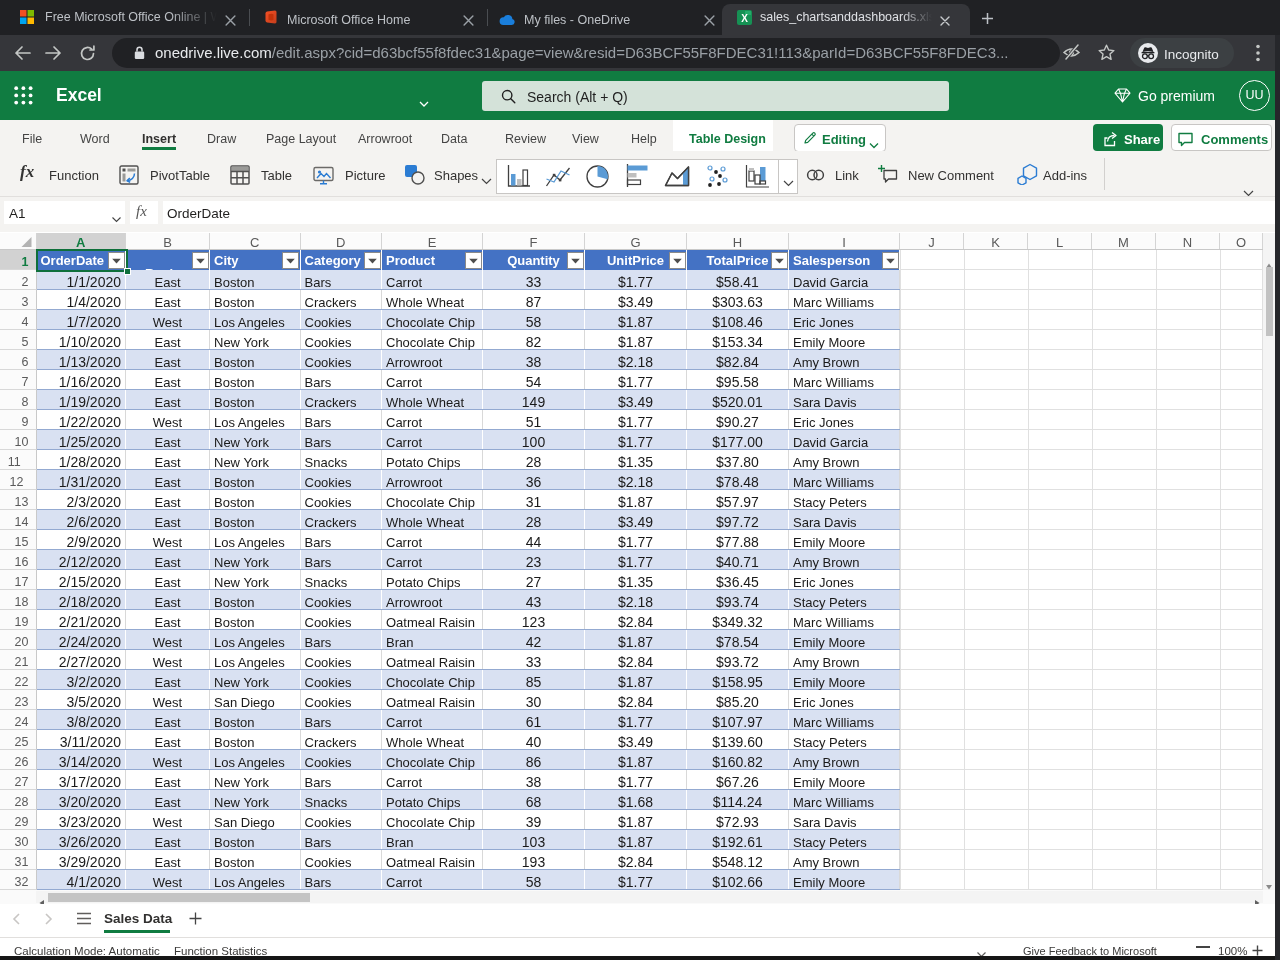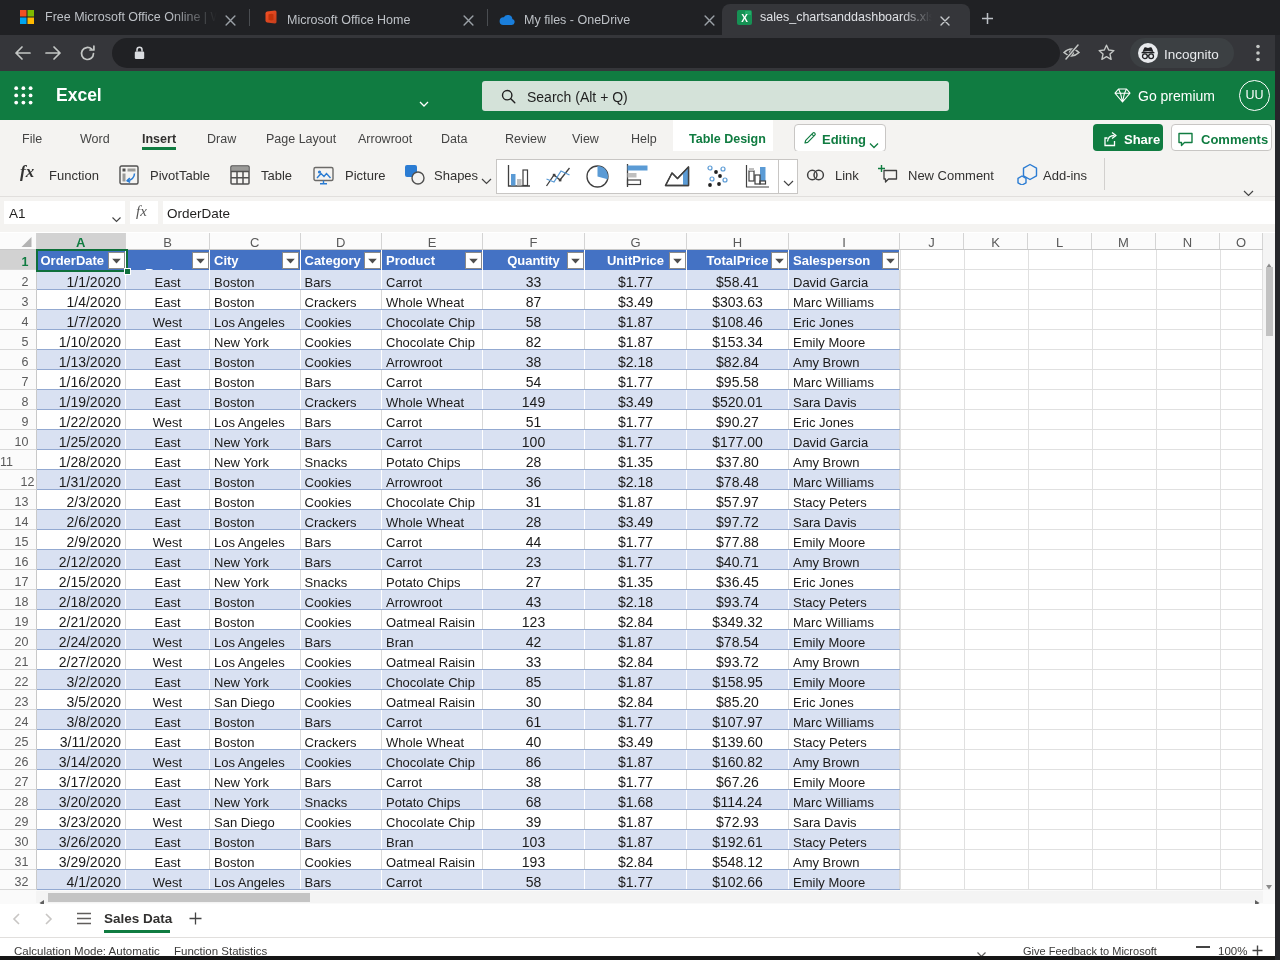--- a/index.html
+++ b/index.html
@@ -69,20 +69,21 @@
       </svg></div>
 <div class="abs" style="left:79px;top:45px;width:17px;height:17px;"><svg width="17" height="17" viewBox="0 0 17 17">
         <path d="M14.5 8.5 a6 6 0 1 1 -1.8-4.3" stroke="#c4c7c5" stroke-width="1.7" fill="none" stroke-linecap="round"></path>
         <path d="M14.9 1.2 V5 H11" stroke="#c4c7c5" stroke-width="1.7" fill="none" stroke-linecap="round" stroke-linejoin="round"></path>
       </svg></div>
 <div class="abs" style="left:112px;top:38px;width:948px;height:30px;background:#202124;border-radius:15px;"></div>
 <div class="abs" style="left:134px;top:46px;width:11px;height:14px;"><svg width="11" height="14" viewBox="0 0 11 14">
         <rect x="0.8" y="5.5" width="9.4" height="7.5" rx="1.2" fill="#dadce0"></rect>
         <path d="M3 5.5 V3.8 a2.5 2.5 0 0 1 5 0 V5.5" stroke="#dadce0" stroke-width="1.5" fill="none"></path>
       </svg></div>
+<div class="abs" style="left:155px;top:44px;width:900px;height:19px;"><span style="font-size:15px;color:#e8eaed;white-space:nowrap;">onedrive.live.com<span style="color:#9aa0a6;">/edit.aspx?cid=d63bcf55f8fdec31&amp;page=view&amp;resid=D63BCF55F8FDEC31!113&amp;parId=D63BCF55F8FDEC3...</span></span></div>
 <div class="abs" style="left:1062px;top:44px;width:19px;height:17px;"><svg width="19" height="17" viewBox="0 0 19 17">
         <path d="M2 8.5 Q9.5 1.5 17 8.5 Q9.5 15.5 2 8.5 Z" stroke="#c4c7c5" stroke-width="1.5" fill="none"></path>
         <circle cx="9.5" cy="8.5" r="2.6" fill="#c4c7c5"></circle>
         <path d="M3.5 15.5 L15.5 1.5" stroke="#35363a" stroke-width="3"></path>
         <path d="M4 15 L16 1" stroke="#c4c7c5" stroke-width="1.5" stroke-linecap="round"></path>
       </svg></div>
 <div class="abs" style="left:1098px;top:44px;width:17px;height:17px;"><svg width="17" height="17" viewBox="0 0 17 17">
         <path d="M8.5 1.2 L10.7 6 L15.9 6.6 L12 10.1 L13.1 15.3 L8.5 12.6 L3.9 15.3 L5 10.1 L1.1 6.6 L6.3 6 Z" stroke="#c4c7c5" stroke-width="1.4" fill="none" stroke-linejoin="round"></path>
       </svg></div>
 <div class="abs" style="left:1130px;top:38px;width:104px;height:30px;background:#3c4043;border-radius:15px;"></div>
@@ -297,22 +298,22 @@
 <div class="abs" style="left:0;top:250px;width:36.5px;height:20px;background:#d2d2d2;border-right:1px solid #c9c9c9;border-bottom:1px solid #d8d8d8;text-align:right;padding-right:7px;padding-top:6px;line-height:12px;font-size:12.5px;color:#107c41;font-weight:bold;">1</div>
 <div class="abs" style="left:0;top:270px;width:36.5px;height:20px;background:#fbfbfb;border-right:1px solid #c9c9c9;border-bottom:1px solid #d8d8d8;text-align:right;padding-right:7px;padding-top:6px;line-height:12px;font-size:12.5px;color:#5a5a5a;">2</div>
 <div class="abs" style="left:0;top:290px;width:36.5px;height:20px;background:#fbfbfb;border-right:1px solid #c9c9c9;border-bottom:1px solid #d8d8d8;text-align:right;padding-right:7px;padding-top:6px;line-height:12px;font-size:12.5px;color:#5a5a5a;">3</div>
 <div class="abs" style="left:0;top:310px;width:36.5px;height:20px;background:#fbfbfb;border-right:1px solid #c9c9c9;border-bottom:1px solid #d8d8d8;text-align:right;padding-right:7px;padding-top:6px;line-height:12px;font-size:12.5px;color:#5a5a5a;">4</div>
 <div class="abs" style="left:0;top:330px;width:36.5px;height:20px;background:#fbfbfb;border-right:1px solid #c9c9c9;border-bottom:1px solid #d8d8d8;text-align:right;padding-right:7px;padding-top:6px;line-height:12px;font-size:12.5px;color:#5a5a5a;">5</div>
 <div class="abs" style="left:0;top:350px;width:36.5px;height:20px;background:#fbfbfb;border-right:1px solid #c9c9c9;border-bottom:1px solid #d8d8d8;text-align:right;padding-right:7px;padding-top:6px;line-height:12px;font-size:12.5px;color:#5a5a5a;">6</div>
 <div class="abs" style="left:0;top:370px;width:36.5px;height:20px;background:#fbfbfb;border-right:1px solid #c9c9c9;border-bottom:1px solid #d8d8d8;text-align:right;padding-right:7px;padding-top:6px;line-height:12px;font-size:12.5px;color:#5a5a5a;">7</div>
 <div class="abs" style="left:0;top:390px;width:36.5px;height:20px;background:#fbfbfb;border-right:1px solid #c9c9c9;border-bottom:1px solid #d8d8d8;text-align:right;padding-right:7px;padding-top:6px;line-height:12px;font-size:12.5px;color:#5a5a5a;">8</div>
 <div class="abs" style="left:0;top:410px;width:36.5px;height:20px;background:#fbfbfb;border-right:1px solid #c9c9c9;border-bottom:1px solid #d8d8d8;text-align:right;padding-right:7px;padding-top:6px;line-height:12px;font-size:12.5px;color:#5a5a5a;">9</div>
 <div class="abs" style="left:0;top:430px;width:36.5px;height:20px;background:#fbfbfb;border-right:1px solid #c9c9c9;border-bottom:1px solid #d8d8d8;text-align:right;padding-right:7px;padding-top:6px;line-height:12px;font-size:12.5px;color:#5a5a5a;">10</div>
-<div class="abs" style="left:0;top:450px;width:36.5px;height:20px;background:#fbfbfb;border-right:1px solid #c9c9c9;border-bottom:1px solid #d8d8d8;text-align:left;padding-right:7px;padding-top:6px;line-height:12px;font-size:12.5px;color:#5a5a5a;">11</div>
-<div class="abs" style="left:0;top:470px;width:36.5px;height:20px;background:#fbfbfb;border-right:1px solid #c9c9c9;border-bottom:1px solid #d8d8d8;text-align:right;padding-right:1px;padding-top:6px;line-height:12px;font-size:12.5px;color:#5a5a5a;">12</div>
+<div class="abs" style="left:0;top:450px;width:36.5px;height:20px;background:#fbfbfb;border-right:1px solid #c9c9c9;border-bottom:1px solid #d8d8d8;text-align:center;padding-right:7px;padding-top:6px;line-height:12px;font-size:12.5px;color:#5a5a5a;">11</div>
+<div class="abs" style="left:0;top:470px;width:36.5px;height:20px;background:#fbfbfb;border-right:1px solid #c9c9c9;border-bottom:1px solid #d8d8d8;text-align:right;padding-right:12px;padding-top:6px;line-height:12px;font-size:12.5px;color:#5a5a5a;">12</div>
 <div class="abs" style="left:0;top:490px;width:36.5px;height:20px;background:#fbfbfb;border-right:1px solid #c9c9c9;border-bottom:1px solid #d8d8d8;text-align:right;padding-right:7px;padding-top:6px;line-height:12px;font-size:12.5px;color:#5a5a5a;">13</div>
 <div class="abs" style="left:0;top:510px;width:36.5px;height:20px;background:#fbfbfb;border-right:1px solid #c9c9c9;border-bottom:1px solid #d8d8d8;text-align:right;padding-right:7px;padding-top:6px;line-height:12px;font-size:12.5px;color:#5a5a5a;">14</div>
 <div class="abs" style="left:0;top:530px;width:36.5px;height:20px;background:#fbfbfb;border-right:1px solid #c9c9c9;border-bottom:1px solid #d8d8d8;text-align:right;padding-right:7px;padding-top:6px;line-height:12px;font-size:12.5px;color:#5a5a5a;">15</div>
 <div class="abs" style="left:0;top:550px;width:36.5px;height:20px;background:#fbfbfb;border-right:1px solid #c9c9c9;border-bottom:1px solid #d8d8d8;text-align:right;padding-right:7px;padding-top:6px;line-height:12px;font-size:12.5px;color:#5a5a5a;">16</div>
 <div class="abs" style="left:0;top:570px;width:36.5px;height:20px;background:#fbfbfb;border-right:1px solid #c9c9c9;border-bottom:1px solid #d8d8d8;text-align:right;padding-right:7px;padding-top:6px;line-height:12px;font-size:12.5px;color:#5a5a5a;">17</div>
 <div class="abs" style="left:0;top:590px;width:36.5px;height:20px;background:#fbfbfb;border-right:1px solid #c9c9c9;border-bottom:1px solid #d8d8d8;text-align:right;padding-right:7px;padding-top:6px;line-height:12px;font-size:12.5px;color:#5a5a5a;">18</div>
 <div class="abs" style="left:0;top:610px;width:36.5px;height:20px;background:#fbfbfb;border-right:1px solid #c9c9c9;border-bottom:1px solid #d8d8d8;text-align:right;padding-right:7px;padding-top:6px;line-height:12px;font-size:12.5px;color:#5a5a5a;">19</div>
 <div class="abs" style="left:0;top:630px;width:36.5px;height:20px;background:#fbfbfb;border-right:1px solid #c9c9c9;border-bottom:1px solid #d8d8d8;text-align:right;padding-right:7px;padding-top:6px;line-height:12px;font-size:12.5px;color:#5a5a5a;">20</div>
 <div class="abs" style="left:0;top:650px;width:36.5px;height:20px;background:#fbfbfb;border-right:1px solid #c9c9c9;border-bottom:1px solid #d8d8d8;text-align:right;padding-right:7px;padding-top:6px;line-height:12px;font-size:12.5px;color:#5a5a5a;">21</div>
 <div class="abs" style="left:0;top:670px;width:36.5px;height:20px;background:#fbfbfb;border-right:1px solid #c9c9c9;border-bottom:1px solid #d8d8d8;text-align:right;padding-right:7px;padding-top:6px;line-height:12px;font-size:12.5px;color:#5a5a5a;">22</div>

